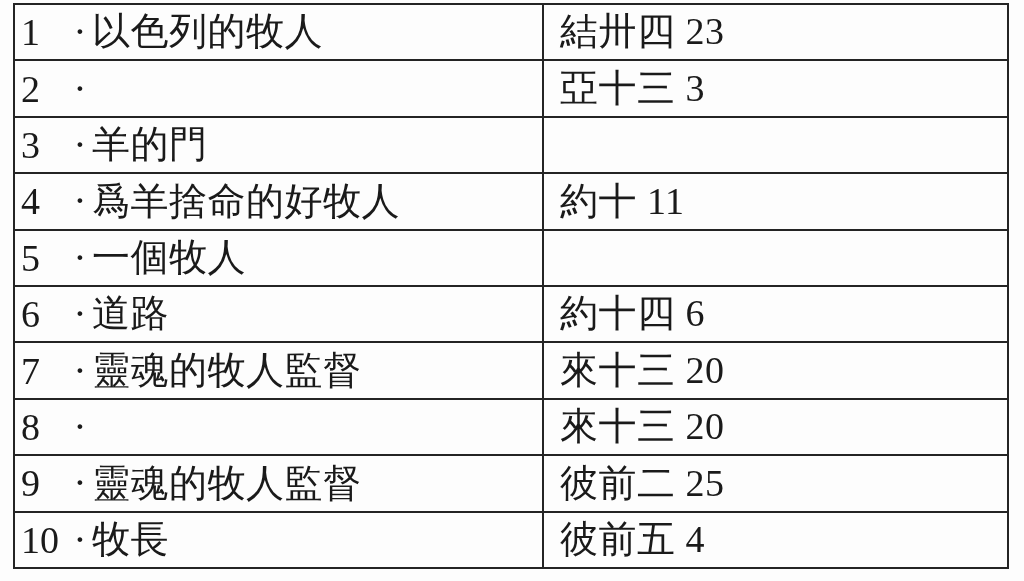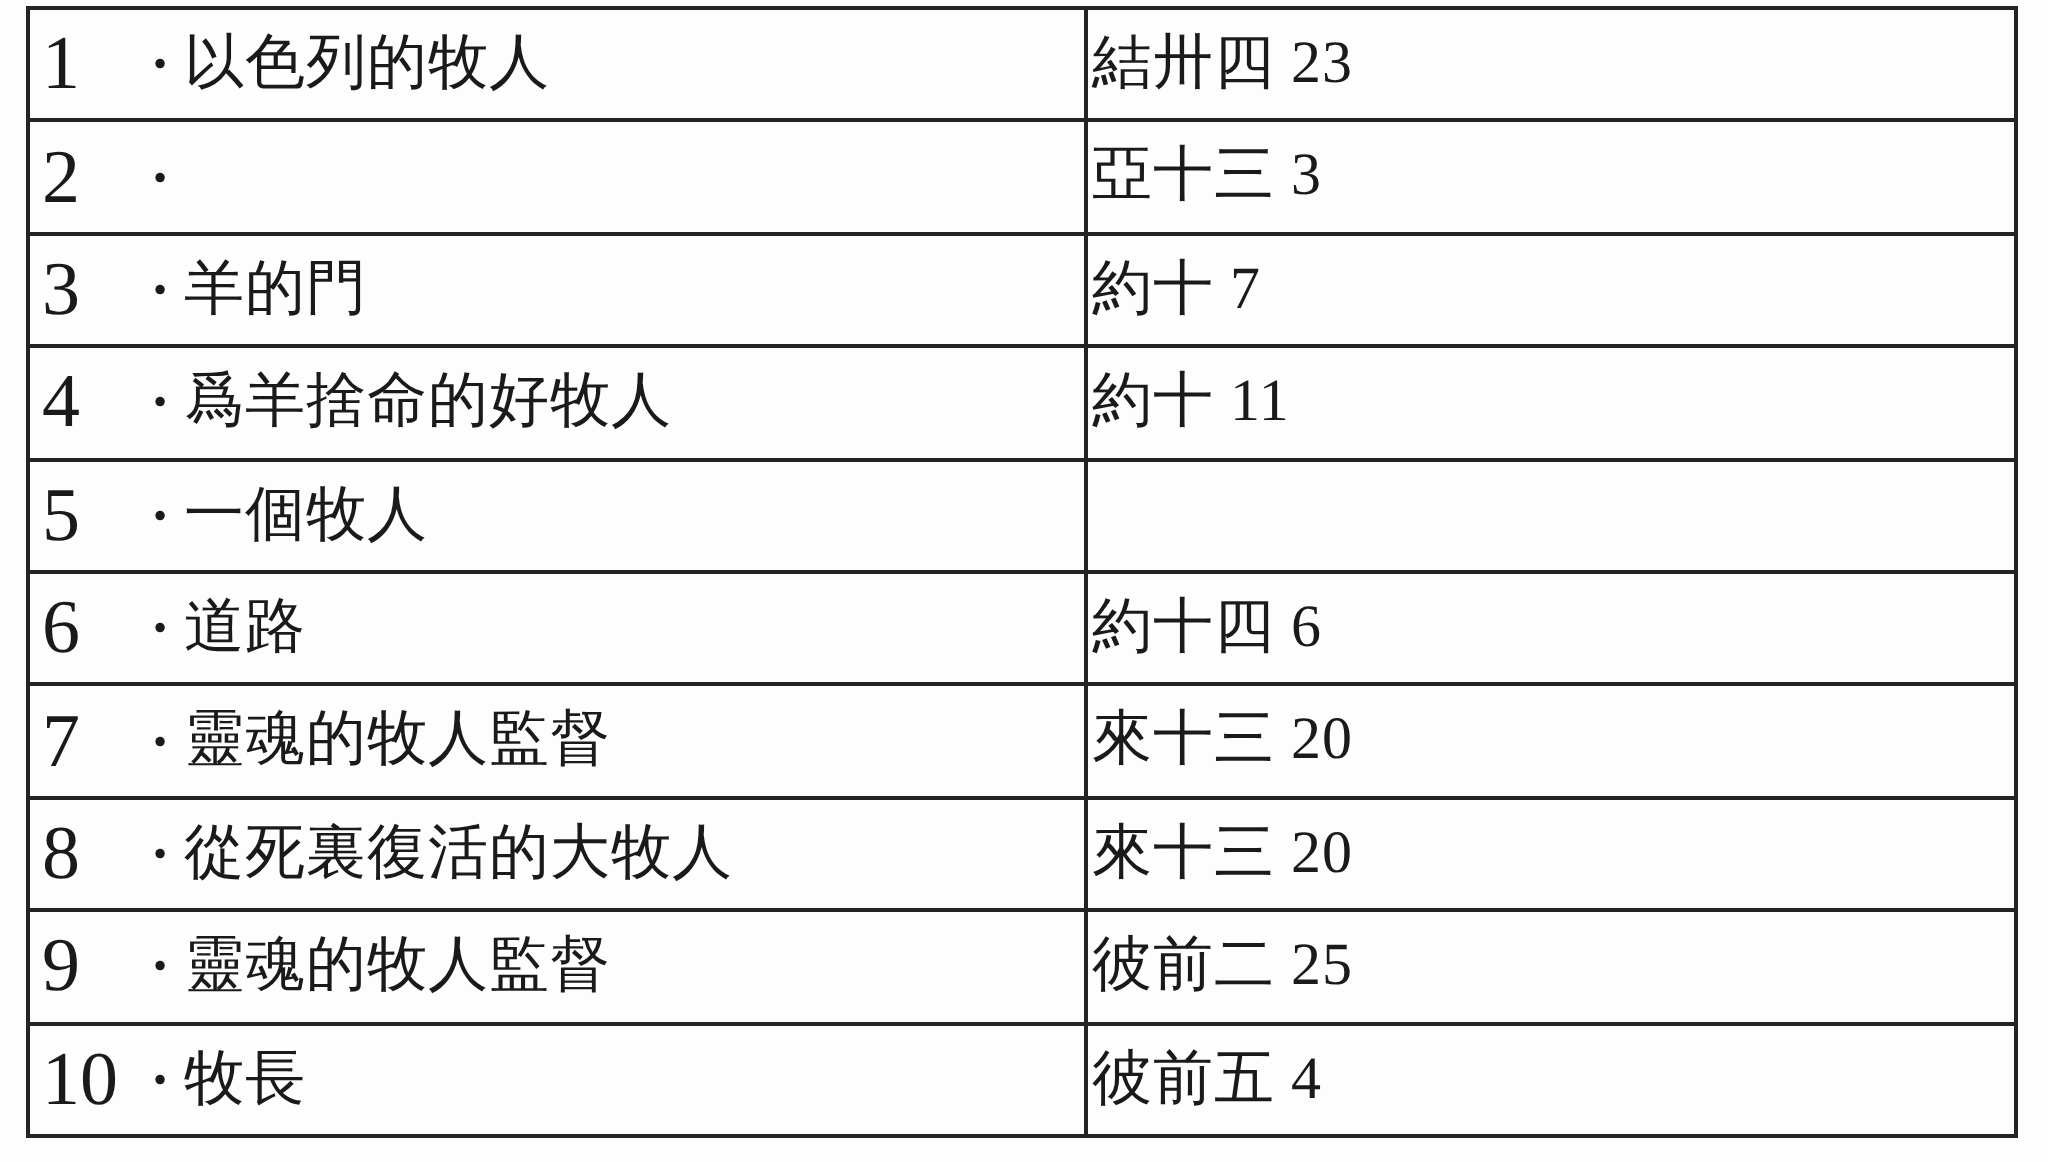--- a/index.html
+++ b/index.html
@@ -35,37 +35,37 @@
     overflow: hidden;
     white-space: nowrap;
   }
   .cell-title {
     width: 529px;
     border-right: 2px solid #242424;
     padding-left: 6px;
   }
   .cell-ref {
     flex: 1 1 auto;
-    padding-left: 2px;
+    padding-left: 16px;
   }
   .num {
     display: inline-block;
     width: 47px;
     font-size: 38px;
     line-height: 1;
   }
   .bullet {
     display: inline-block;
     width: 24px;
     text-align: center;
     font-size: 40px;
     line-height: 1;
   }
   .title, .ref {
-    font-size: 30px;
+    font-size: 38px;
     line-height: 1.15;
     letter-spacing: 0.5px;
   }
 </style>
 </head>
 <body>
 
 <div class="scan-page">
   <div class="ref-table" id="ref-table">
   <div class="row">
@@ -87,23 +87,20 @@
     <div class="cell cell-ref">
       <span class="ref">亞十三 3</span>
     </div>
   </div>
 
   <div class="row">
     <div class="cell cell-title">
       <span class="num">3</span>
       <span class="bullet">·</span>
       <span class="title">羊的門</span>
-    </div>
-    <div class="cell cell-ref">
-      <span class="ref">約十 7</span>
     </div>
   </div>
 
   <div class="row">
     <div class="cell cell-title">
       <span class="num">4</span>
       <span class="bullet">·</span>
       <span class="title">爲羊捨命的好牧人</span>
     </div>
     <div class="cell cell-ref">
@@ -138,21 +135,20 @@
     </div>
     <div class="cell cell-ref">
       <span class="ref">來十三 20</span>
     </div>
   </div>
 
   <div class="row">
     <div class="cell cell-title">
       <span class="num">8</span>
       <span class="bullet">·</span>
-      <span class="title">從死裏復活的大牧人</span>
     </div>
     <div class="cell cell-ref">
       <span class="ref">來十三 20</span>
     </div>
   </div>
 
   <div class="row">
     <div class="cell cell-title">
       <span class="num">9</span>
       <span class="bullet">·</span>

